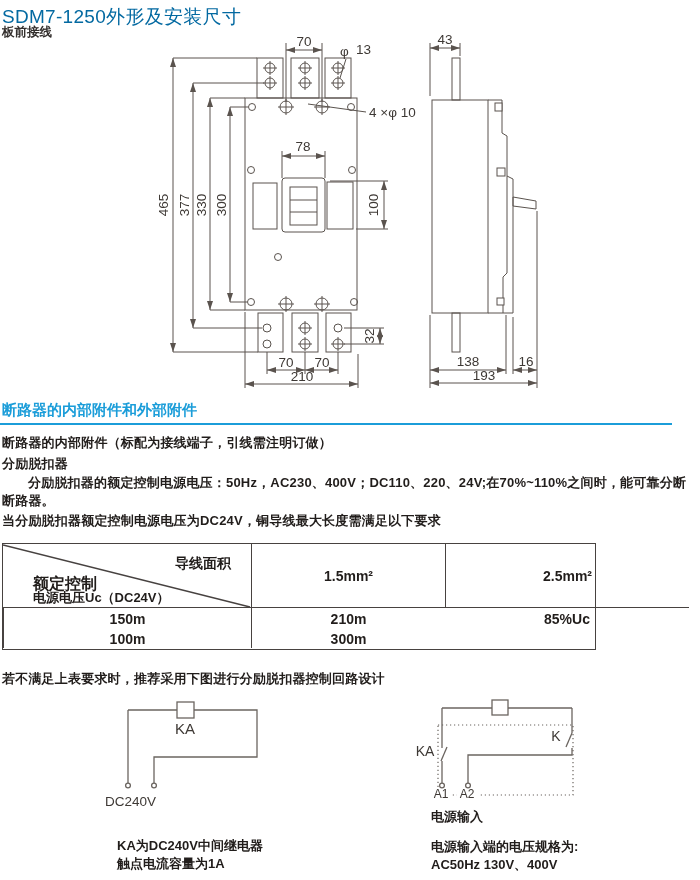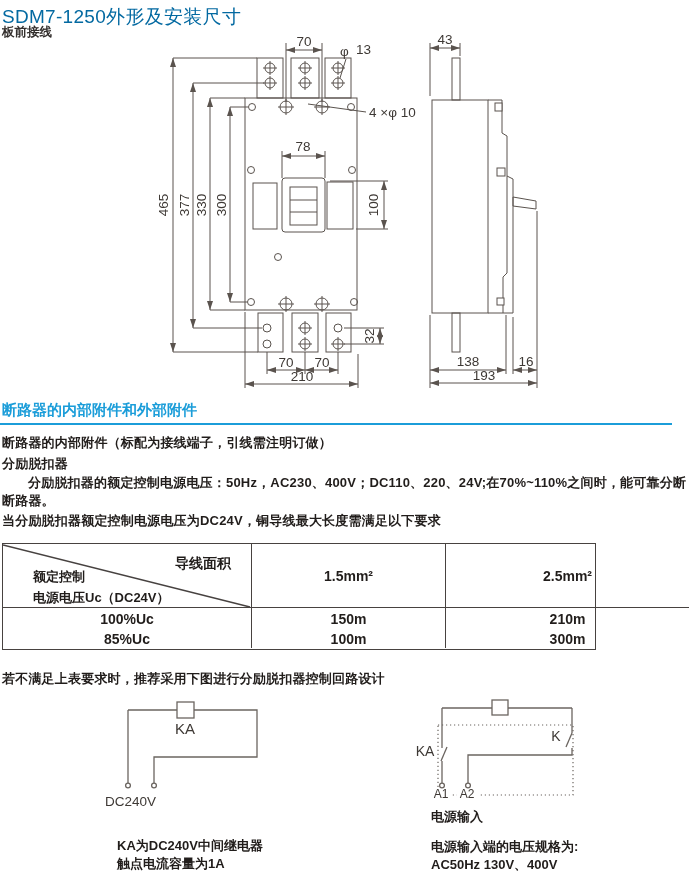--- a/index.html
+++ b/index.html
@@ -17,21 +17,21 @@
   .indent{text-indent:26px;}
   
   .wtable{left:2px;top:543px;width:594px;height:107px;border:1.5px solid #474240;box-sizing:border-box;
           display:grid;grid-template-columns:248px 194px 244px;grid-template-rows:64px 21px 19px;}
   .wtable .c{box-sizing:border-box;font-size:14px;font-weight:bold;color:#211d1b;
              display:flex;align-items:center;justify-content:center;}
   .bl{border-left:1.5px solid #474240;}
   .bb{border-bottom:1.5px solid #474240;}
   .corner{position:relative;}
   .corner .dg-top{position:absolute;right:20px;top:11px;font-size:14px;font-weight:bold;}
-  .corner .dg-b1{position:absolute;left:30px;top:24px;font-size:13px;font-weight:bold;}
+  .corner .dg-b1{position:absolute;left:30px;top:30px;font-size:16px;font-weight:bold;}
   .corner .dg-b2{position:absolute;left:30px;top:45px;font-size:13px;font-weight:bold;}
   svg text{font-family:"Liberation Sans","DejaVu Sans",sans-serif;}
   .dimtx{font-size:13.5px;fill:#3e3935;}
   .cjk{font-size:13px;fill:#211d1b;font-weight:bold;}
 </style>
 </head>
 <body>
 
 <div class="abs title">SDM7-1250外形及安装尺寸</div>
 <div class="abs subtitle">板前接线</div>
@@ -200,21 +200,20 @@
     <svg width="248" height="64" style="position:absolute;left:0;top:0">
       <line x1="0" y1="1" x2="247" y2="63" stroke="#474240" stroke-width="1.3"></line>
     </svg>
     <span class="dg-top">导线面积</span>
     <span class="dg-b1">额定控制</span>
     <span class="dg-b2">电源电压Uc（DC24V）</span>
   </div>
   <div class="c bl bb">1.5mm²</div>
   <div class="c bl bb">2.5mm²</div>
 
-  <div class="c">100%Uc</div>
   <div class="c bl">150m</div>
   <div class="c bl">210m</div>
 
   <div class="c">85%Uc</div>
   <div class="c bl">100m</div>
   <div class="c bl">300m</div>
 </div>
 
 <div class="abs para" style="top:670px">若不满足上表要求时，推荐采用下图进行分励脱扣器控制回路设计</div>
 

